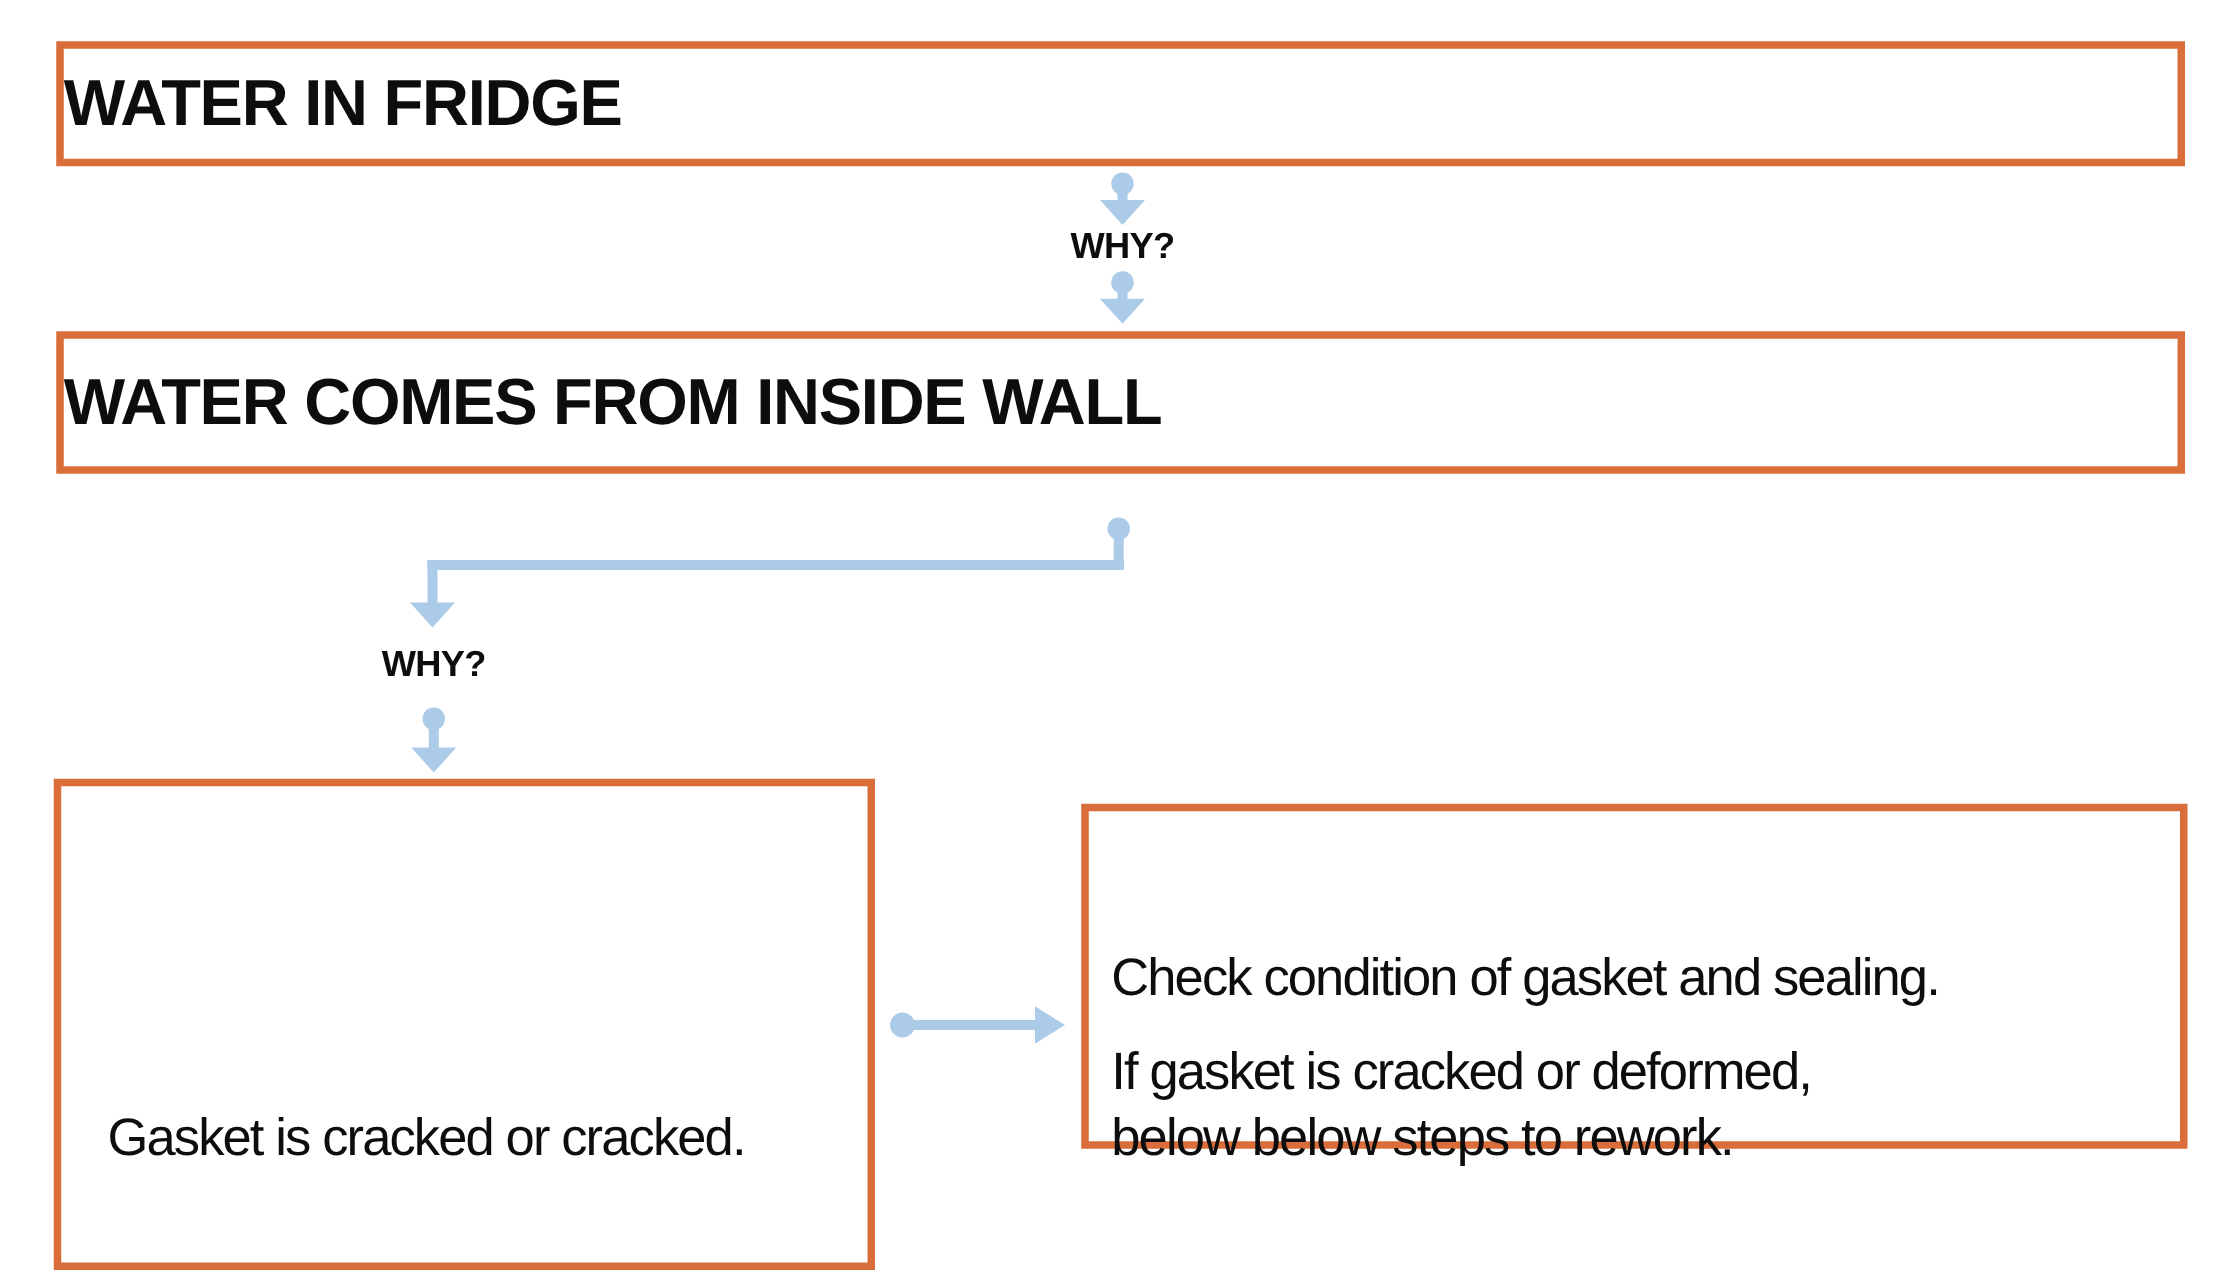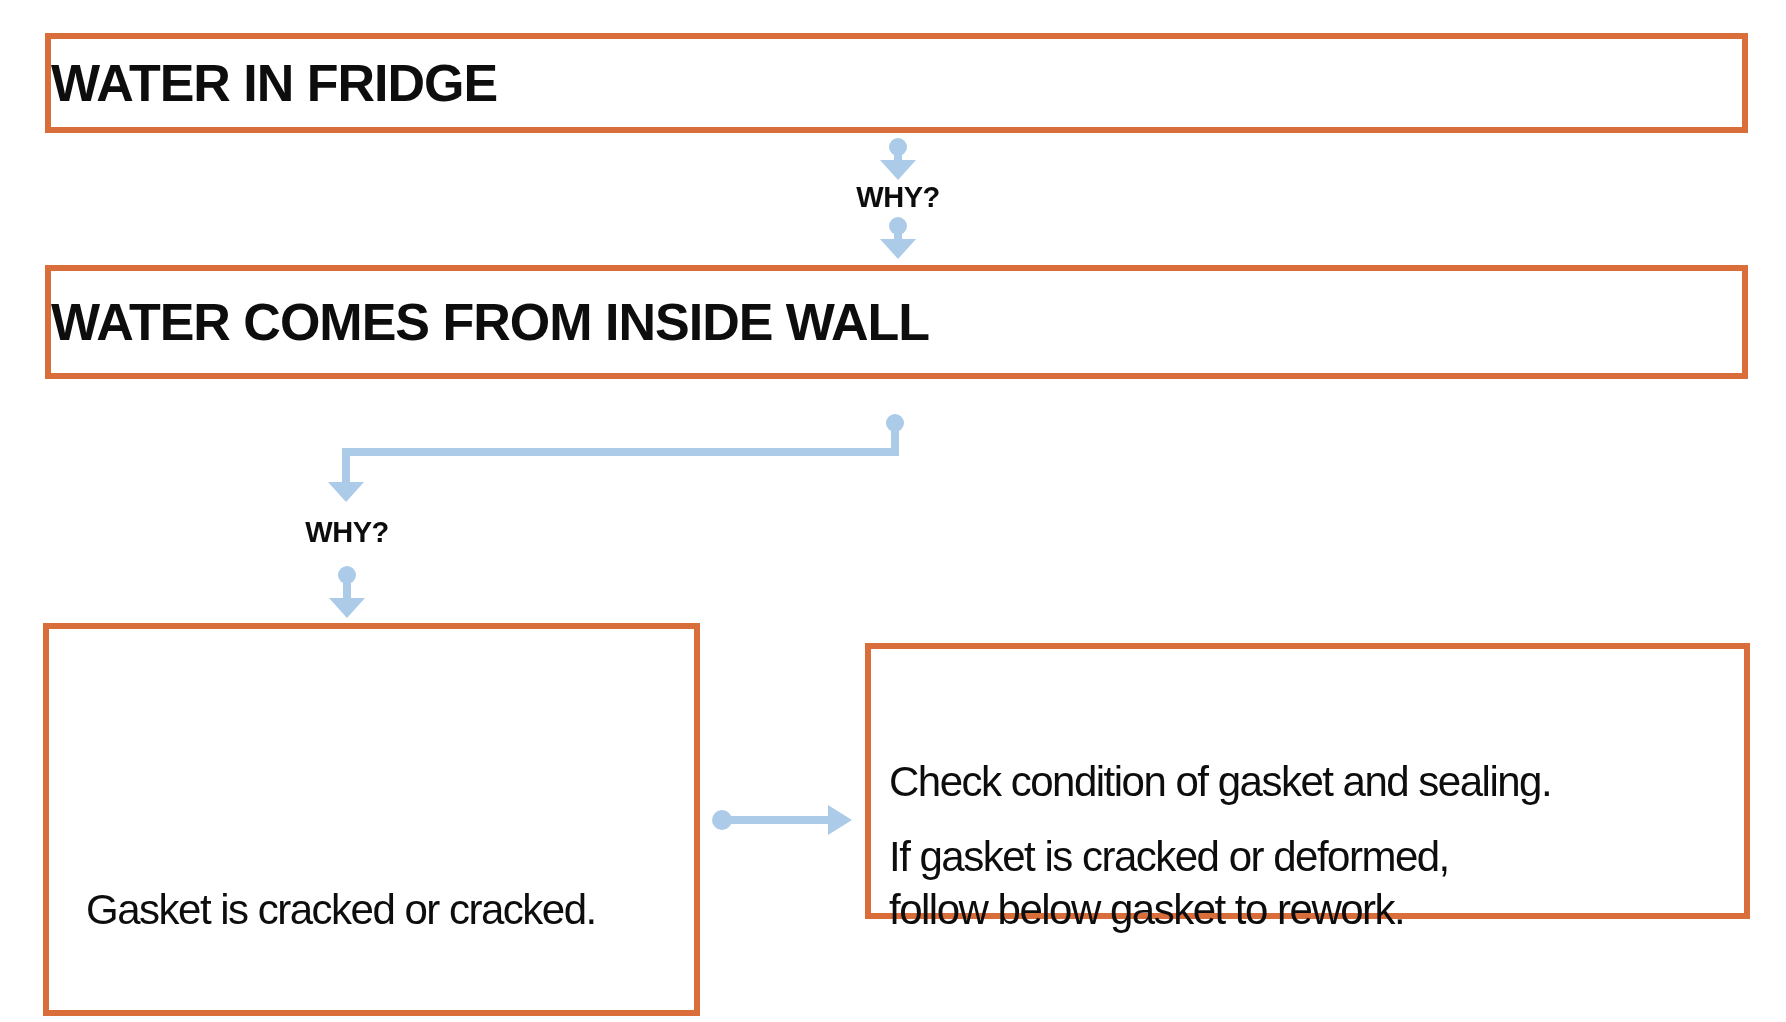--- a/index.html
+++ b/index.html
@@ -152,17 +152,17 @@
   <div>
     <div class="dot" id="a4-dot"></div>
     <div class="hline" id="a4-stem"></div>
     <div class="tri-right" id="a4-head"></div>
   </div>
 
   <div class="node" id="box-action">
     <div class="action-text">
       <div>Check condition of gasket and sealing.</div>
       <div class="para2">If gasket is cracked or deformed,</div>
-      <div>follow below gasket to rework.</div>
+      <div>below below steps to rework.</div>
     </div>
   </div>
 
 </div>
 
 </body></html>

